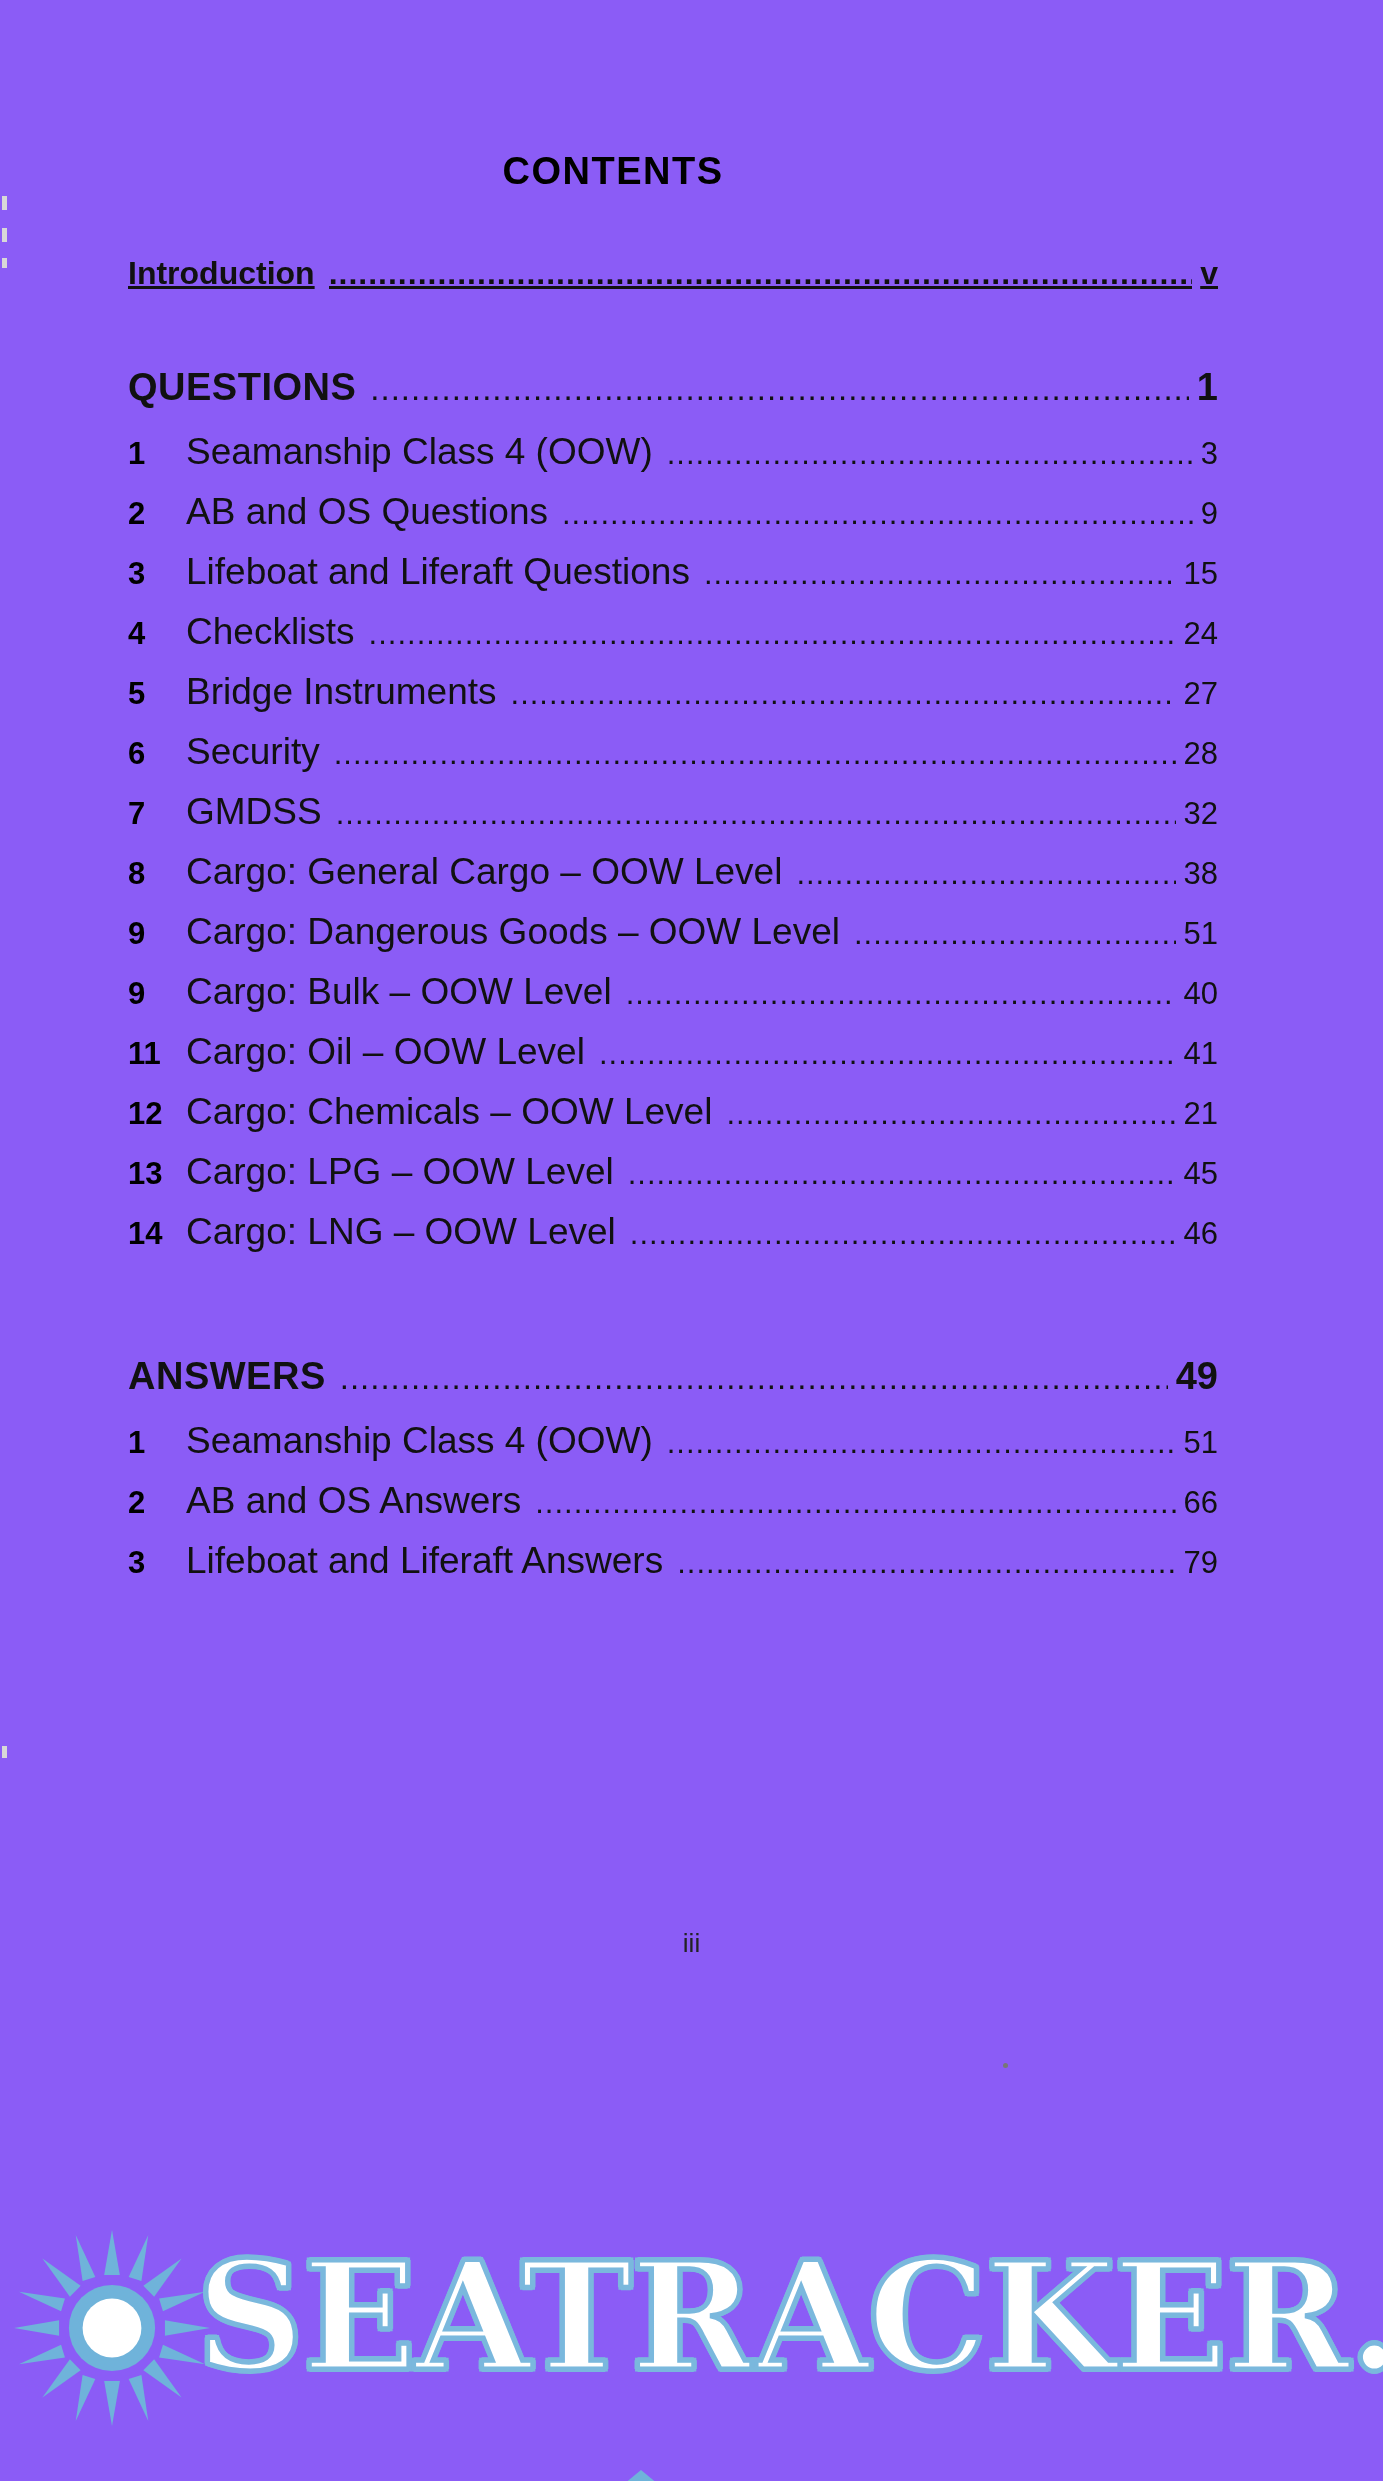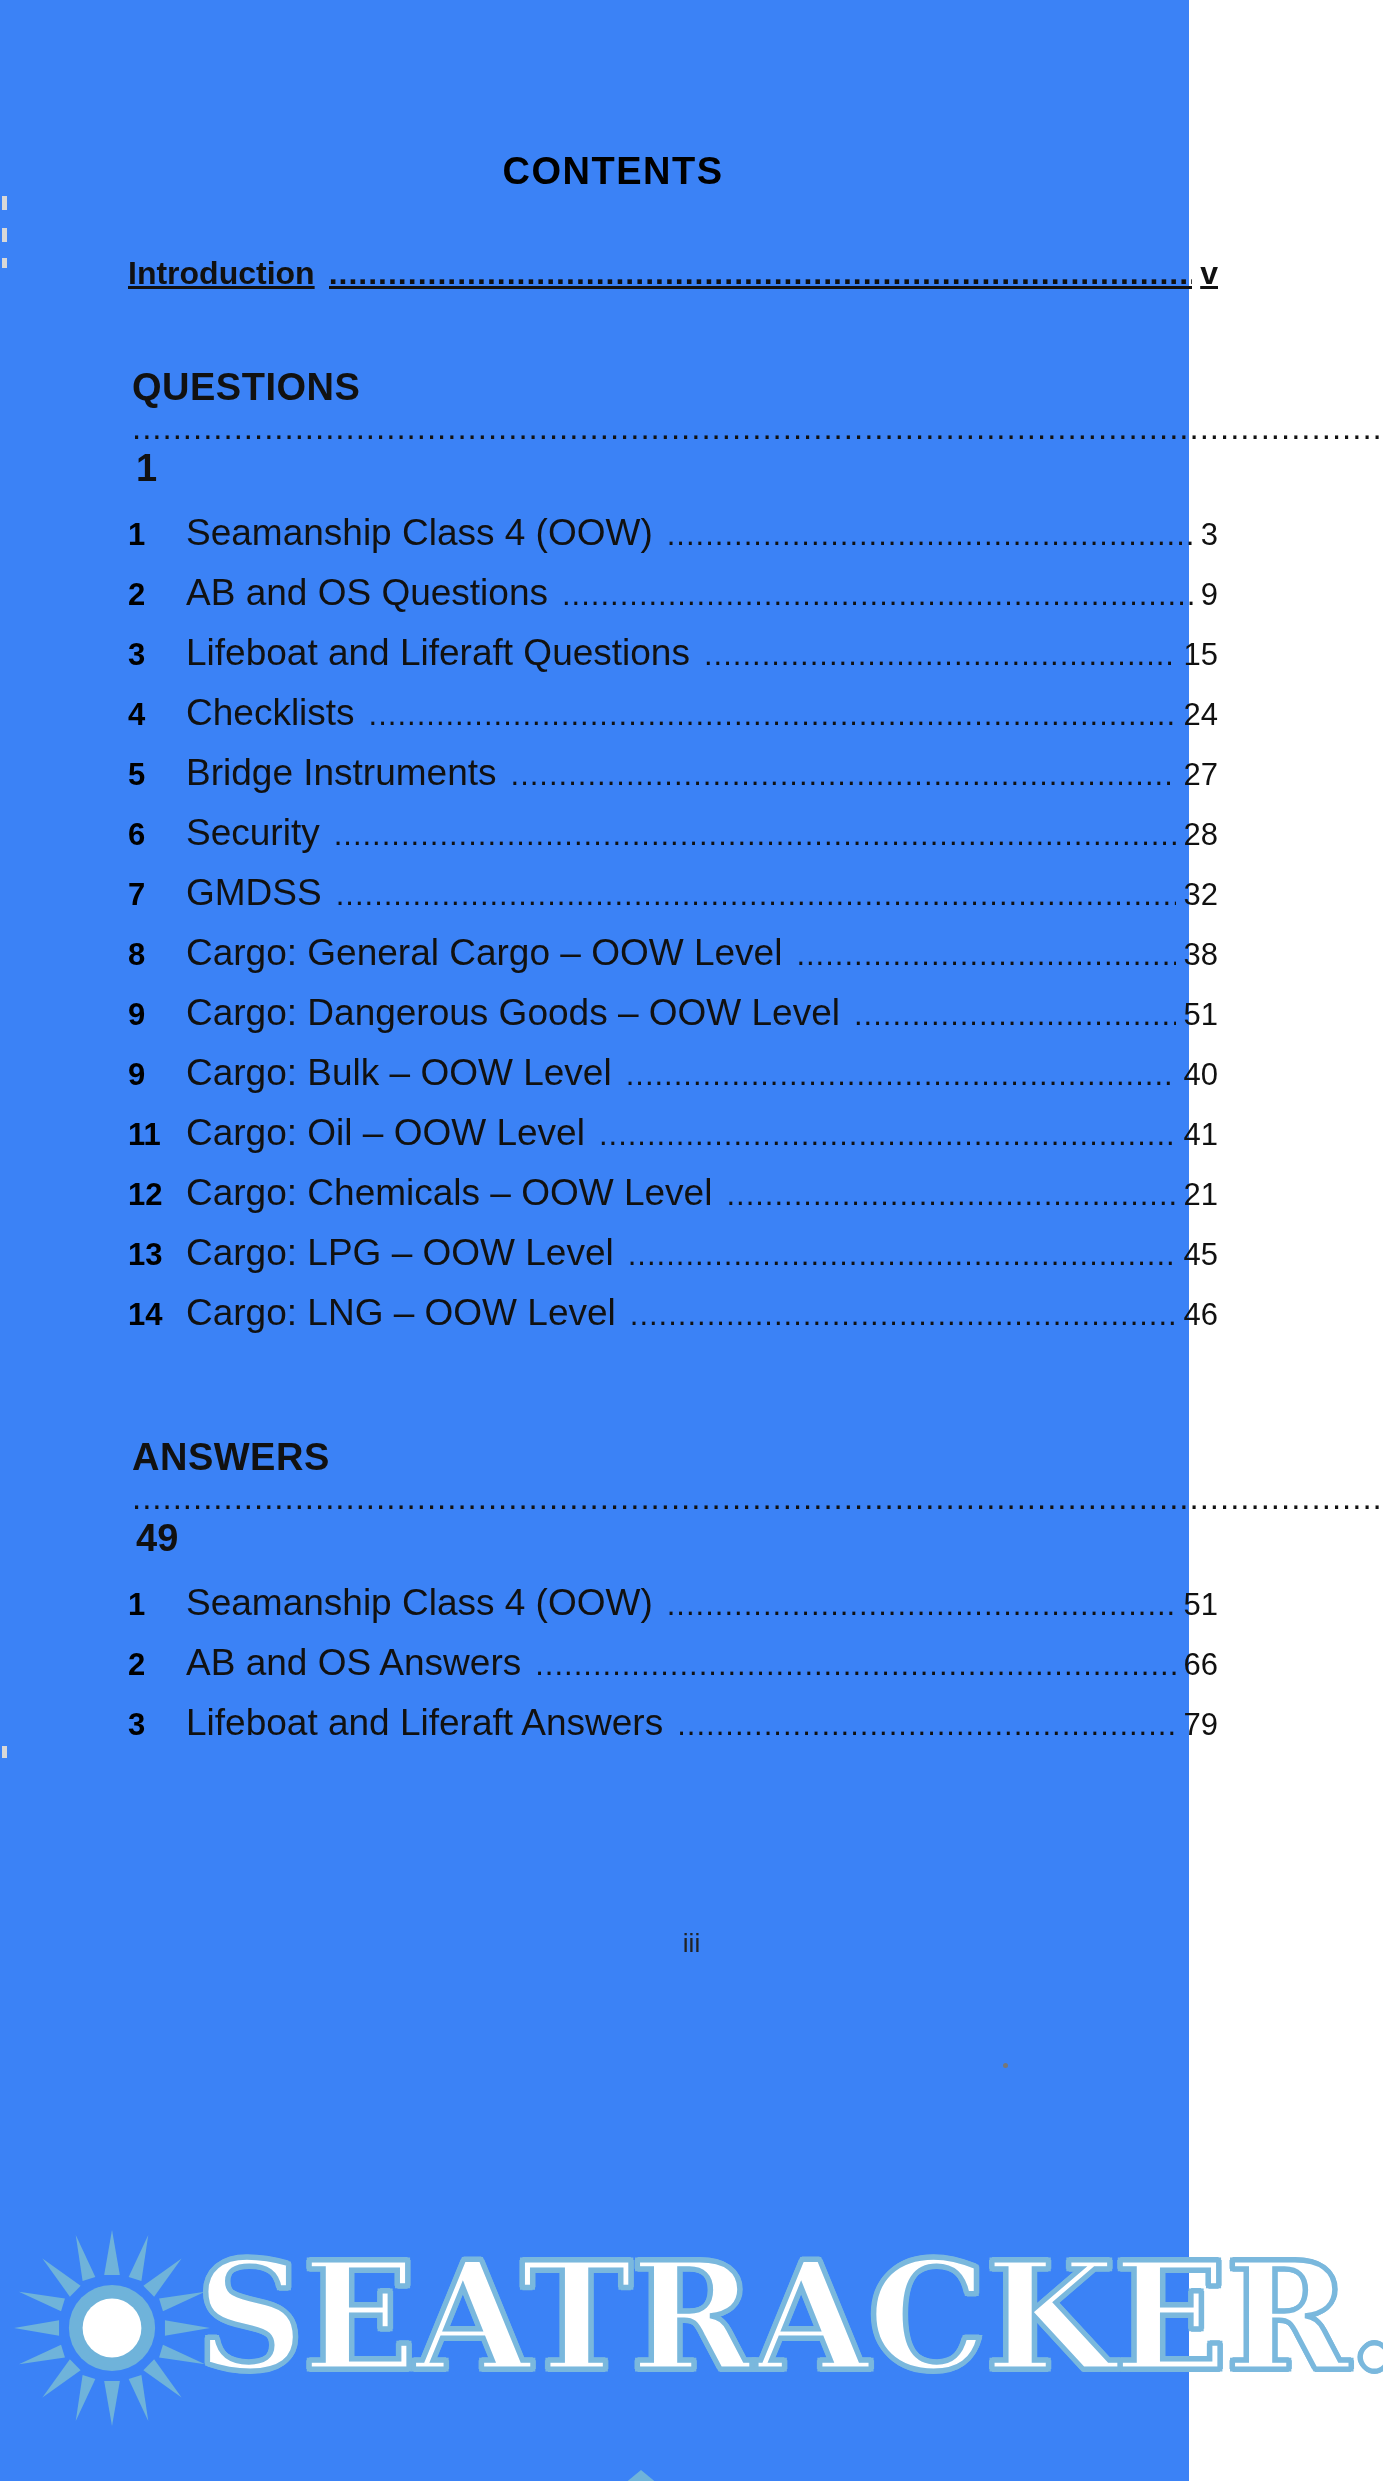--- a/index.html
+++ b/index.html
@@ -12,23 +12,23 @@
     height: 2481px;
     position: relative;
     font-family: "Liberation Sans", sans-serif;
     color: #1a1a1a;
     overflow: hidden;
   }
 
   .page {
     position: absolute;
     left: 0; top: 0;
-    width: 1189px;
+    width: 1383px;
     height: 2481px;
-    background: #3b82f6;
+    background: #8b5cf6;
   }
 
   
   .edge-mark {
     position: absolute;
     left: 2px;
     width: 5px;
     height: 14px;
     background: #d8d8d8;
   }
@@ -122,21 +122,21 @@
   }
   .row.section .dots { font-size: 33px; }
   .row.section .pageno {
     font-weight: bold;
     font-size: 38px;
   }
 
   .gap-large { height: 74px; }
   .gap-section { height: 84px; }
   .row { margin-bottom: 18px; }
-  .row.section { margin-bottom: 22px; flex-direction: column; }
+  .row.section { margin-bottom: 22px; }
 
   .folio {
     position: absolute;
     top: 1928px;
     left: 0;
     width: 1383px;
     text-align: center;
     font-size: 26px;
     color: #222;
     padding-right: 30px;

